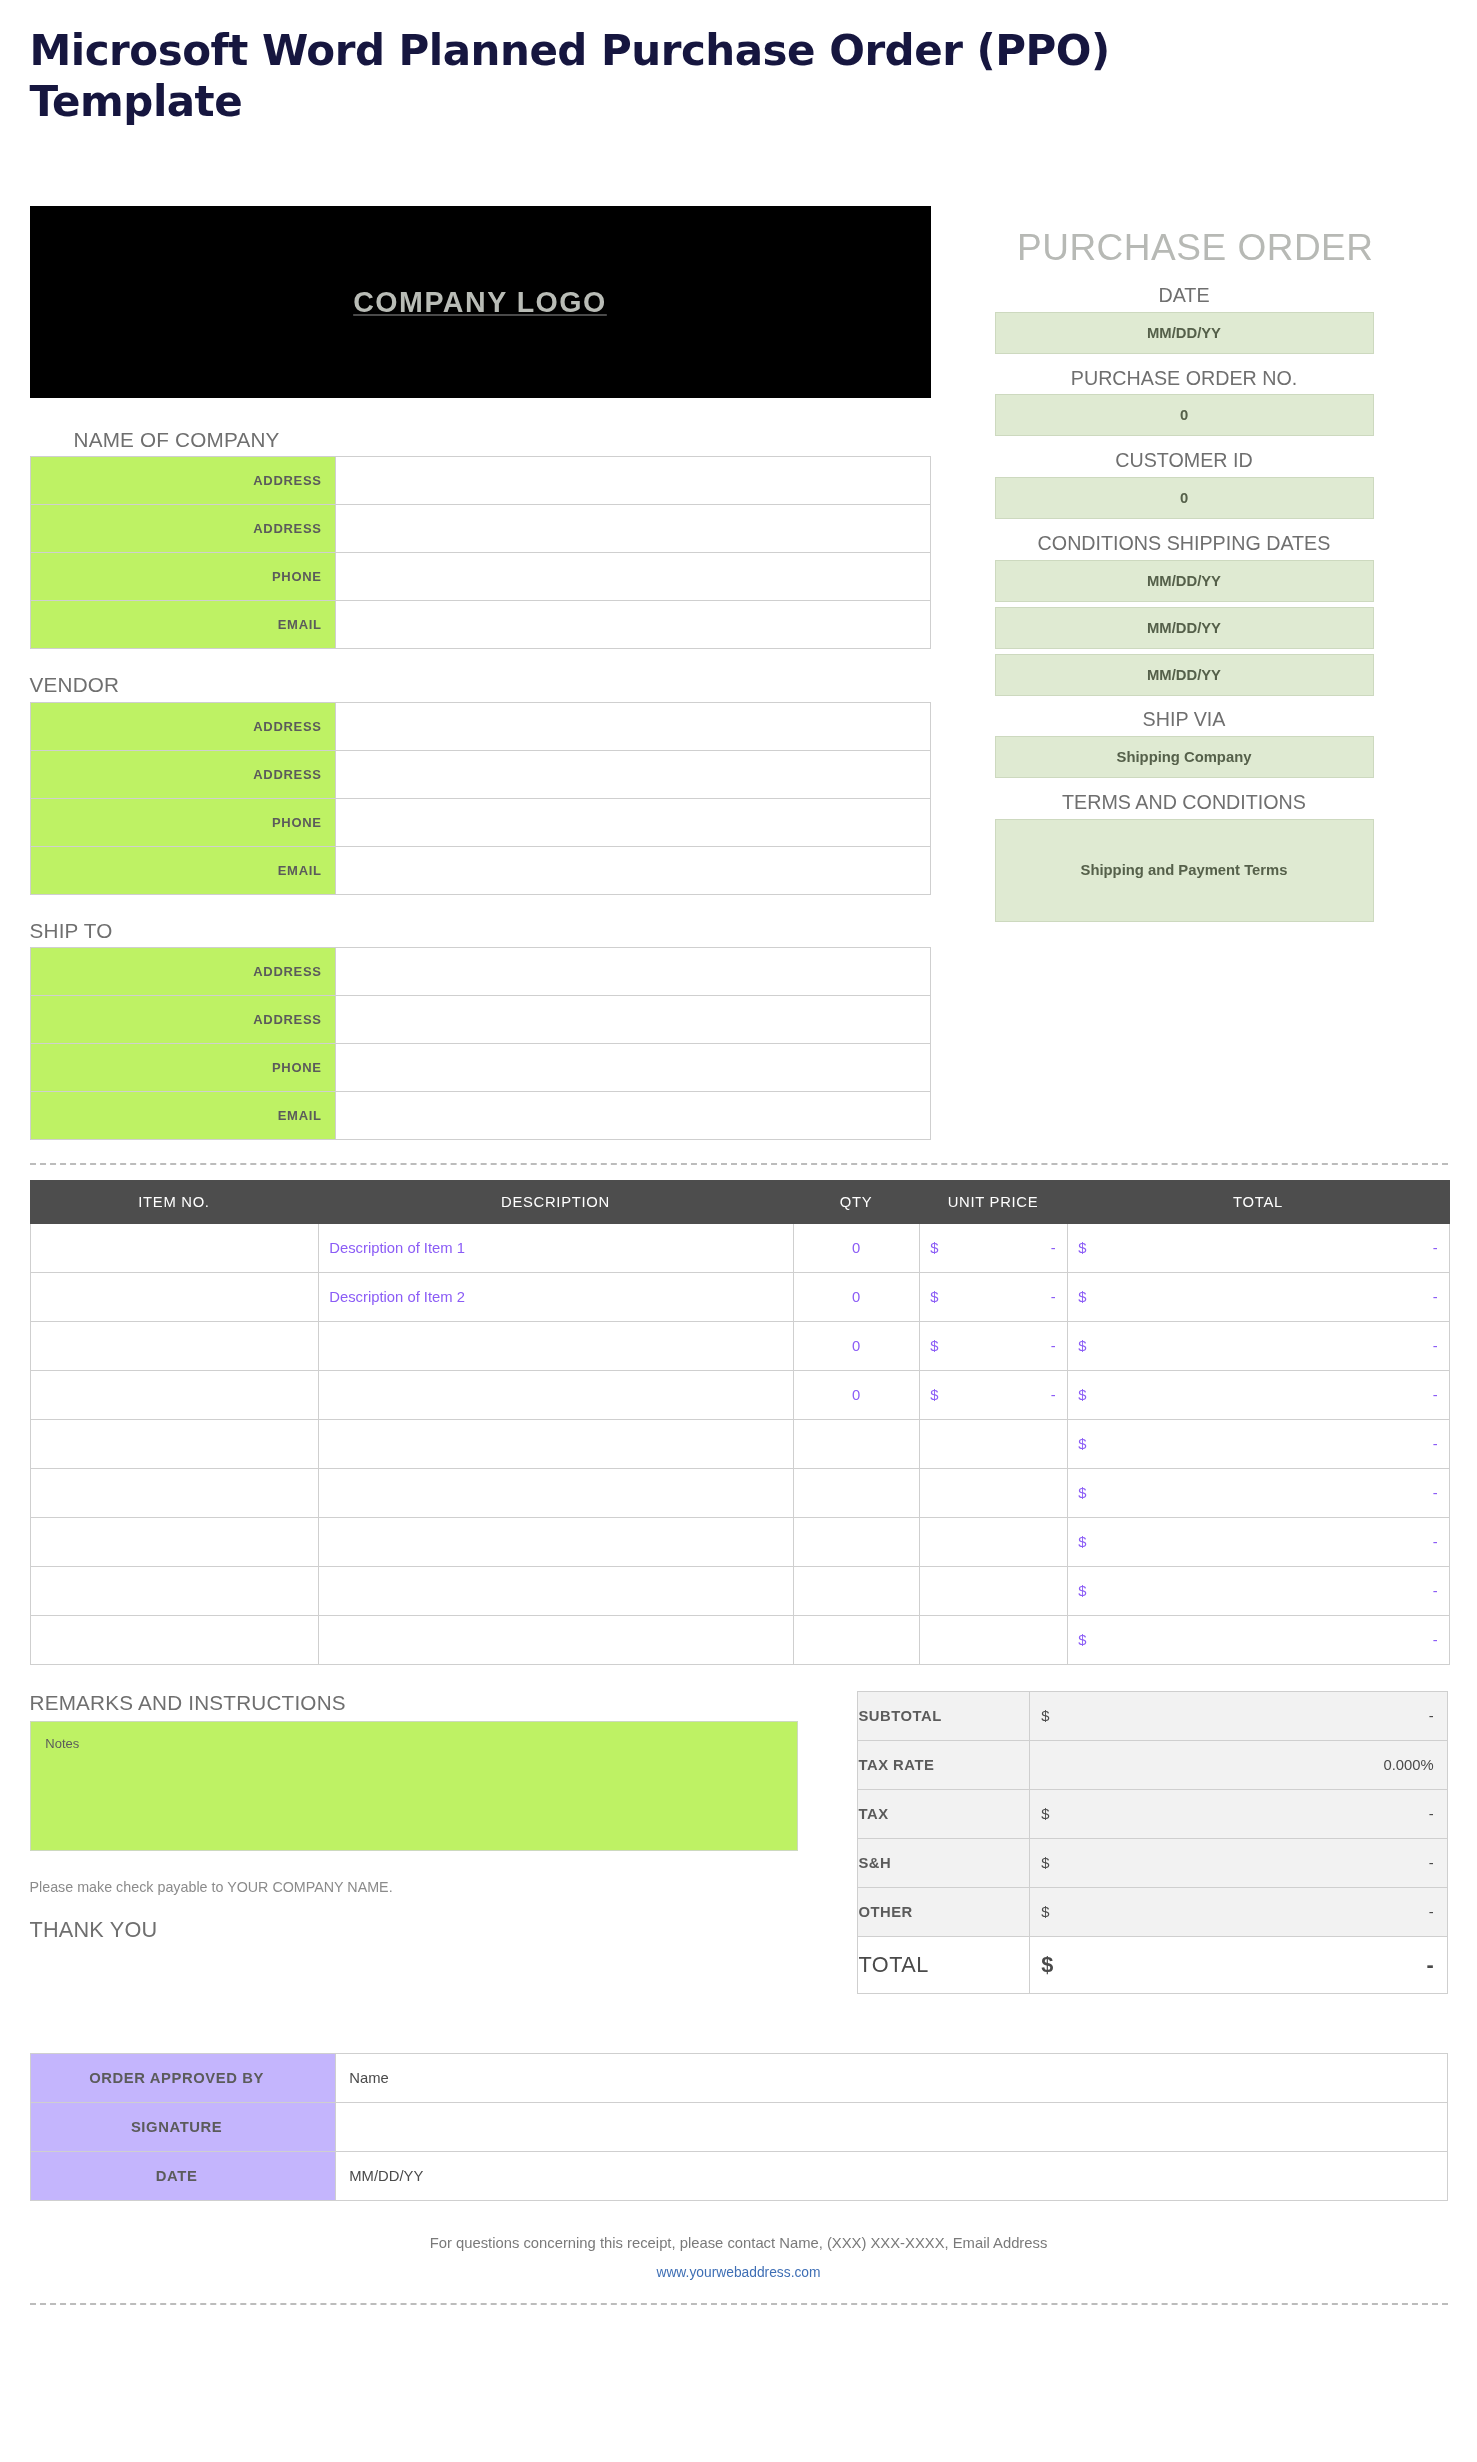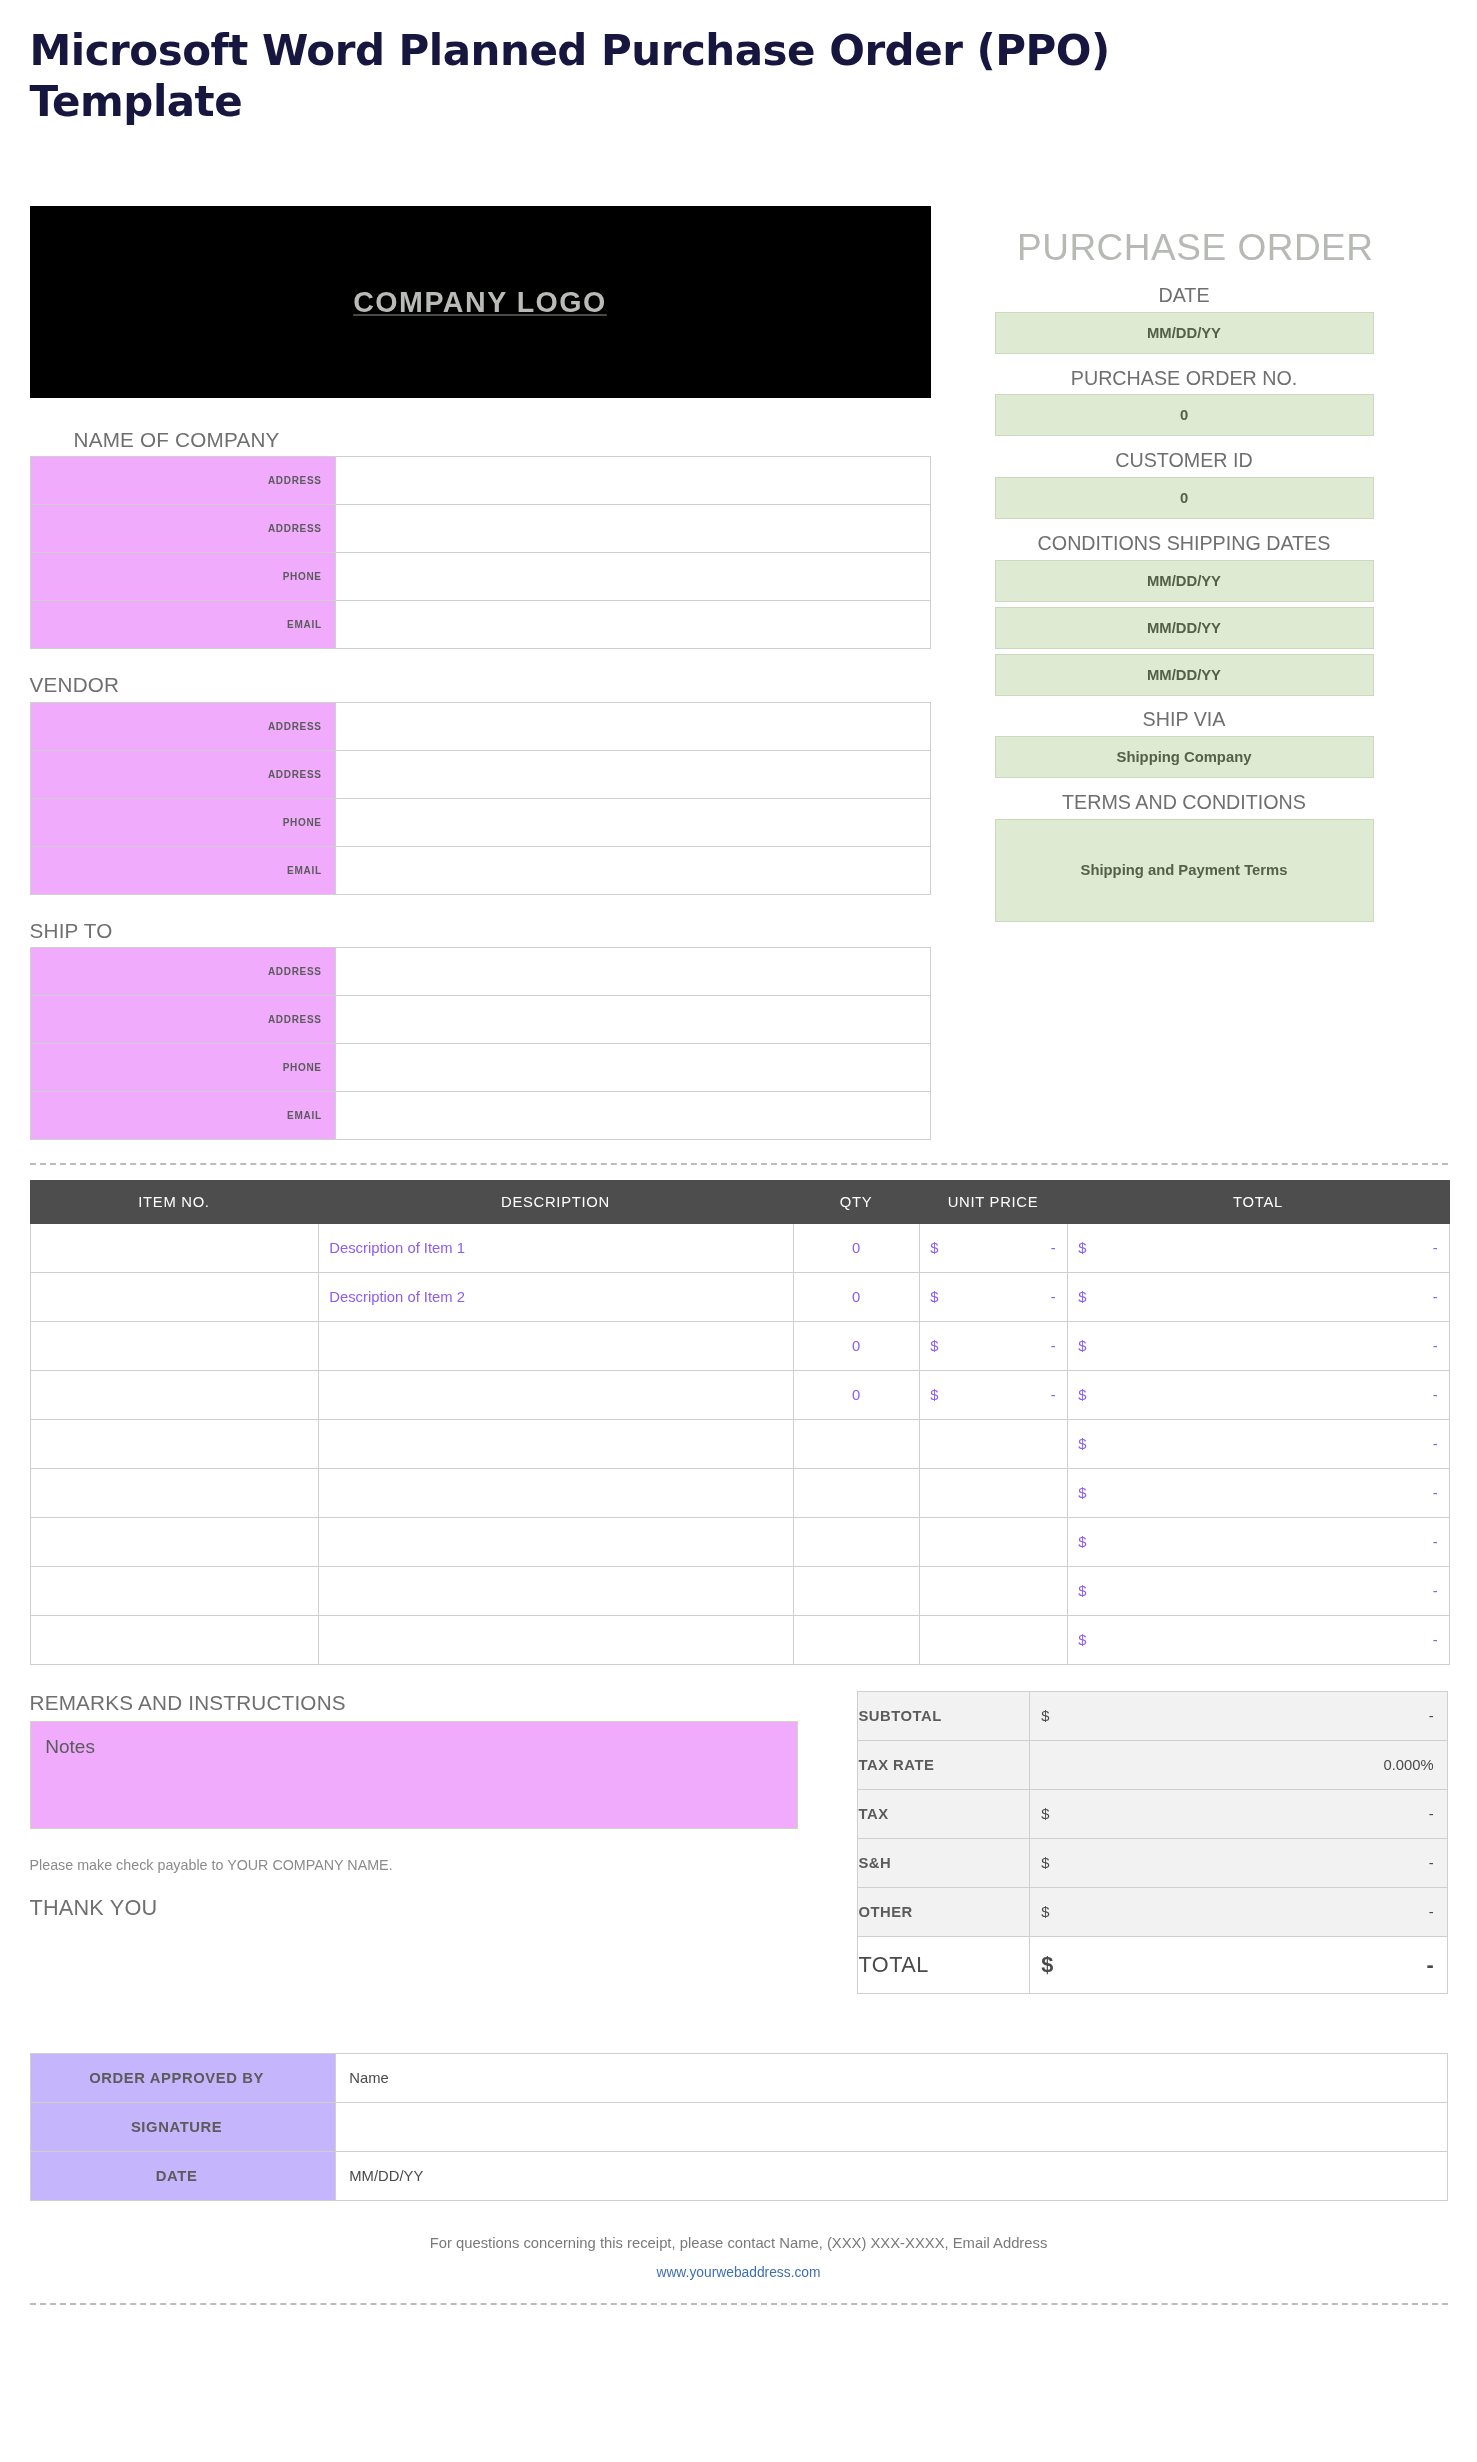--- a/index.html
+++ b/index.html
@@ -77,24 +77,24 @@
     width: 901px;
     table-layout: fixed;
   }
   table.addr td {
     border: 1px solid #cfcfcf;
     height: 48px;
     vertical-align: middle;
   }
   td.addr-label {
     width: 305px;
-    background: #f0abfc;
+    background: #bef264;
     text-align: right;
     padding-right: 12.8px;
-    font-size: 10px;
+    font-size: 13px;
     font-weight: bold;
     letter-spacing: 0.7px;
     color: #5b5b5b;
   }
   td.addr-value {
     background: #ffffff;
     padding-left: 12.8px;
     font-size: 14.8px;
   }
 
@@ -168,25 +168,25 @@
   
   .bottom-wrap {
     display: flex;
     margin-top: 26.6px;
     align-items: flex-start;
   }
   .bottom-left { width: 793px; }
   .bottom-right { width: 591px; margin-left: 59px; }
 
   .notes-box {
-    background: #f0abfc;
+    background: #bef264;
     border: 1px solid #cdd9bf;
-    height: 108px;
+    height: 130px;
     padding: 13.8px 14.8px;
-    font-size: 19px;
+    font-size: 13px;
     color: #5b5b5b;
     margin-top: 5.9px;
   }
   .payable {
     font-size: 14.3px;
     color: #8b8b8b;
     margin-top: 27.6px;
   }
   .thankyou {
     font-size: 21.7px;

